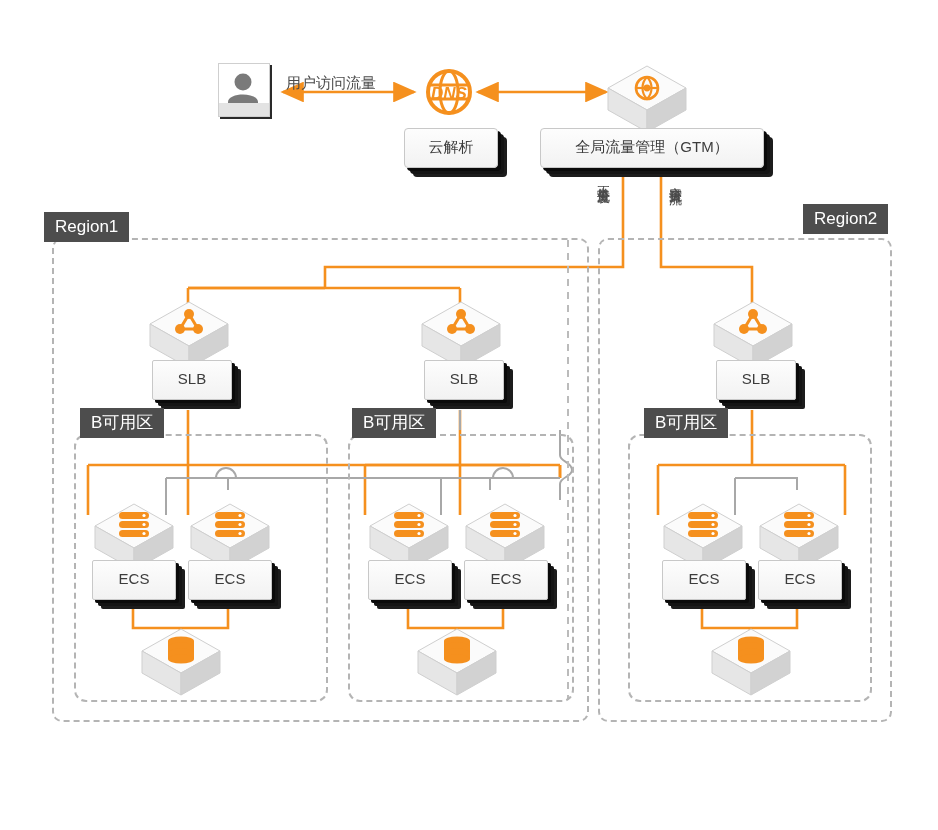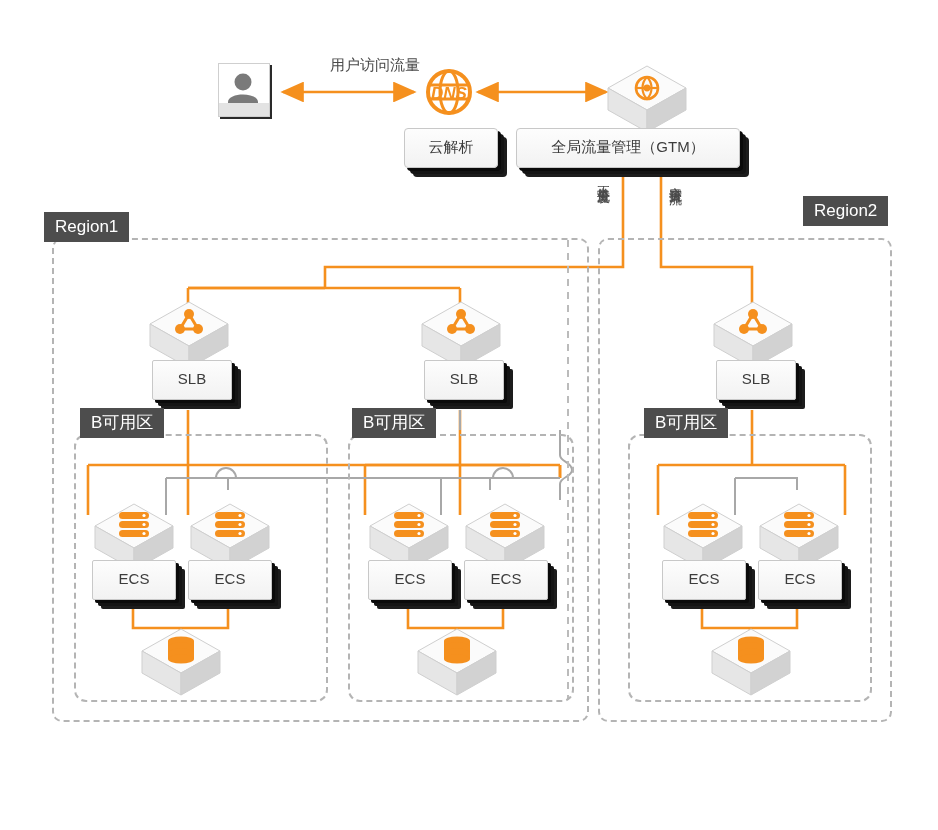--- a/index.html
+++ b/index.html
@@ -181,21 +181,21 @@
   </svg>
 
   <div class="avatar" style="left:218px;top:63px;">
     <svg width="48" height="50" viewBox="0 0 48 50">
       <circle cx="24" cy="18" r="8.5" fill="#7a7a7a"></circle>
       <path d="M9,38 C9,28 39,28 39,38 L39,40 L9,40 z" fill="#7a7a7a"></path>
     </svg>
     <div class="base"></div>
   </div>
 
-  <div class="flowlabel" style="left:286px;top:56px;margin-left:44px;">用户访问流量</div>
+  <div class="flowlabel" style="left:286px;top:74px;">用户访问流量</div>
 
   <div class="node" style="left:424px;top:66px;font-style:italic;">
     <svg width="50" height="52" viewBox="0 0 50 52">
       <circle cx="25" cy="26" r="21" fill="none" stroke="#f5901e" stroke-width="4"></circle>
       <ellipse cx="25" cy="26" rx="9" ry="21" fill="none" stroke="#f5901e" stroke-width="3"></ellipse>
       <line x1="5" y1="19" x2="45" y2="19" stroke="#f5901e" stroke-width="3"></line>
       <line x1="5" y1="33" x2="45" y2="33" stroke="#f5901e" stroke-width="3"></line>
       <text x="25" y="33" font-family="Liberation Sans, sans-serif" font-size="17" font-weight="bold" fill="#f5901e" text-anchor="middle">DNS</text>
     </svg>
   </div>
@@ -209,30 +209,30 @@
       <polygon points="82,26 43,48 43,70 82,48" fill="#d2d2d2" stroke="#cfcfcf" stroke-width="1"></polygon>
       <g transform="translate(43,26)">
         <circle cx="0" cy="0" r="11" fill="none" stroke="#f5901e" stroke-width="2.6"></circle>
         <path d="M-11,0 L11,0" stroke="#f5901e" stroke-width="2.2"></path>
         <path d="M0,-11 C6,-5 6,5 0,11 C-6,5 -6,-5 0,-11" fill="none" stroke="#f5901e" stroke-width="2.2"></path>
         <circle cx="0" cy="0" r="3.4" fill="#f5901e"></circle>
       </g>
     </svg>
   </div>
 
-  <div class="pill rounded" style="left:516px;top:128px;width:222px;">全局流量管理（GTM）</div>
+  <div class="pill rounded" style="left:540px;top:128px;width:222px;">全局流量管理（GTM）</div>
 
   <div class="vlabel" style="left:594px;top:176px;">正常流量分发</div>
   <div class="vlabel" style="left:666px;top:176px;">容灾流量分流</div>
 
   <div class="dashbox" style="left:52px;top:238px;width:533px;height:480px;"></div>
   <div class="dashbox" style="left:598px;top:238px;width:290px;height:480px;"></div>
 
   <div class="tag" style="left:44px;top:212px;text-align:right;">Region1</div>
-  <div class="tag" style="left:803px;top:196px;">Region2</div>
+  <div class="tag" style="left:803px;top:204px;">Region2</div>
 
   <div class="dashbox zone" style="left:74px;top:434px;width:250px;height:264px;"></div>
   <div class="dashbox zone" style="left:348px;top:434px;width:222px;height:264px;"></div>
   <div class="dashbox zone" style="left:628px;top:434px;width:240px;height:264px;"></div>
 
   <div class="tag" style="left:80px;top:408px;">B可用区</div>
   <div class="tag" style="left:352px;top:408px;">B可用区</div>
   <div class="tag" style="left:644px;top:408px;">B可用区</div>
 
   <div class="cube" style="left:146px;top:298px;">

